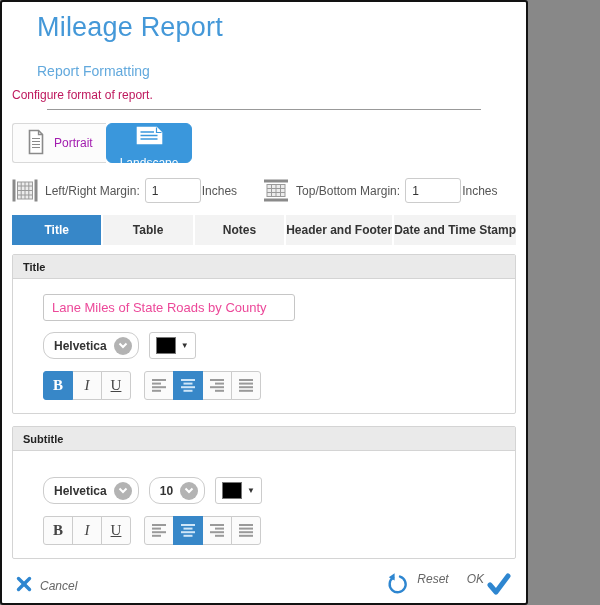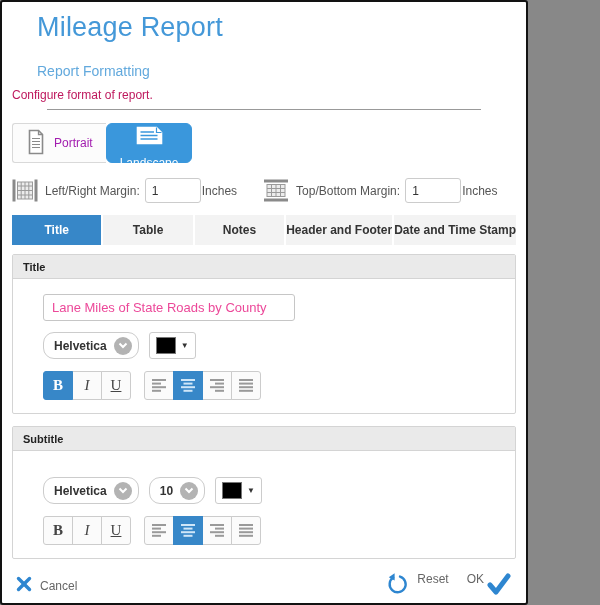--- a/index.html
+++ b/index.html
@@ -86,21 +86,21 @@
   .btn-group .fmt-btn:last-child { border-radius: 0 3px 3px 0; }
   .fmt-btn.active { background: #3787c8; border-color: #3787c8; color: #fff; z-index: 1; }
   .b-label { font-weight: bold; }
   .i-label { font-style: italic; }
   .u-label { text-decoration: underline; }
   
   .footer { display: flex; justify-content: space-between; align-items: center; margin-top: 13px; padding: 0 4px; }
   .foot-left, .foot-right { display: flex; align-items: center; gap: 8px; }
   .foot-label { font-size: 12px; color: #666; }
   .foot-ok-label { margin-right: 2px; }
-  .icon-btn { display: inline-flex; cursor: pointer; }
+  .icon-btn { display: inline-flex; cursor: pointer; font-style: italic; }
   .gap-right { margin-right: 10px; }
 </style>
 </head>
 <body>
 
 <div class="window">
 
   <div class="hdr">
     <div class="page-title">Mileage Report</div>
     <div class="page-subtitle">Report Formatting</div>

